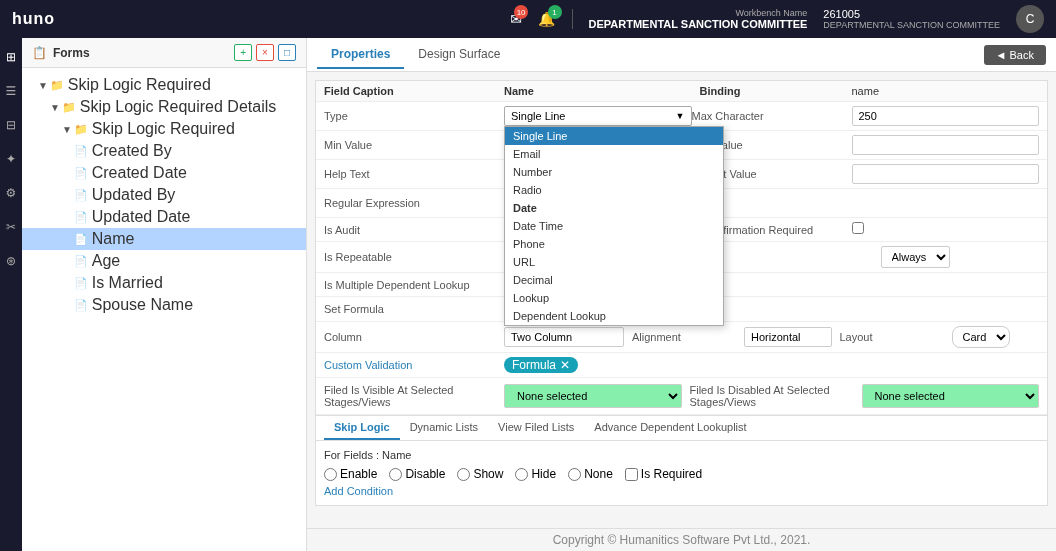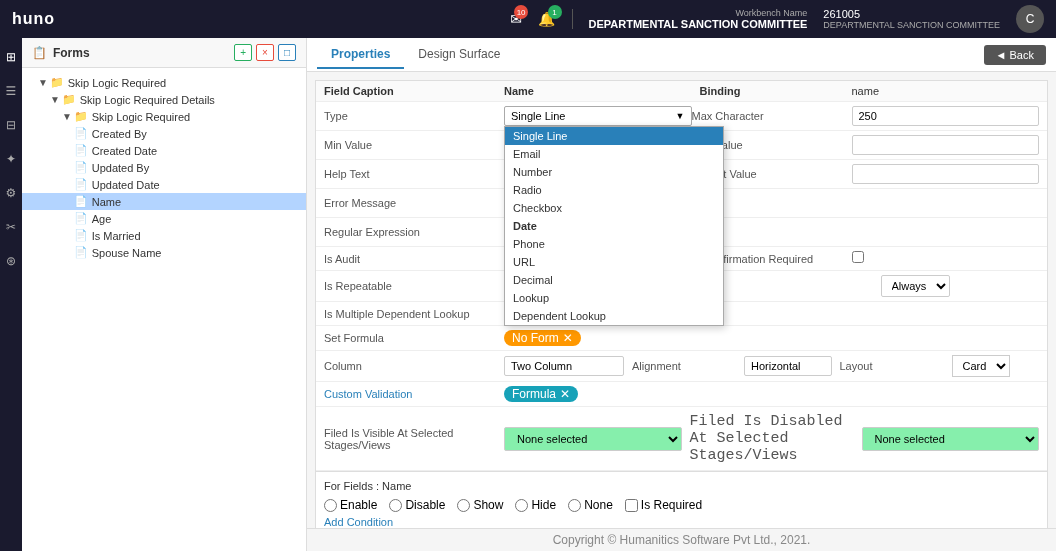--- a/index.html
+++ b/index.html
@@ -35,21 +35,21 @@
     .tree-btn { border: 1px solid #ccc; background: white; cursor: pointer; padding: 2px 5px; border-radius: 2px; font-size: 10px; }
     .tree-btn.add { color: #27ae60; border-color: #27ae60; }
     .tree-btn.del { color: #e74c3c; border-color: #e74c3c; }
     .tree-btn.edit { color: #2980b9; border-color: #2980b9; }
     .tree-content { flex: 1; overflow-y: auto; padding: 6px 0; }
     .tree-row { display: flex; align-items: center; padding: 2px 4px; }
     .tree-row.active-selected { background: #b3d4ff; }
     .tree-indent { width: 12px; flex-shrink: 0; }
     .tree-toggle { width: 12px; flex-shrink: 0; color: #555; font-size: 10px; }
     .tree-icon { margin-right: 4px; font-size: 11px; }
-    .tree-label { font-size: 11px; color: #333; }
+    .tree-label { font-size: 16px; color: #333; }
     .folder-icon { color: #f0a500; }
     .file-icon { color: #777; }
     .tab-bar { display: flex; align-items: center; background: white; border-bottom: 1px solid #ddd; padding: 0 10px; height: 34px; flex-shrink: 0; }
     .tab { padding: 6px 14px; cursor: pointer; font-size: 12px; border-bottom: 2px solid transparent; color: #555; }
     .tab.active { color: #2980b9; border-bottom-color: #2980b9; font-weight: bold; }
     .back-btn { margin-left: auto; background: #555; color: white; border: none; padding: 4px 12px; border-radius: 3px; cursor: pointer; font-size: 11px; display: flex; align-items: center; gap: 4px; }
     .prop-input { width: 100%; border: 1px solid #ccc; padding: 3px 6px; border-radius: 2px; font-size: 11px; background: white; }
     .prop-input:read-only { background: #f9f9f9; }
     .prop-select { width: 100%; border: 1px solid #ccc; padding: 3px 6px; border-radius: 2px; font-size: 11px; background: white; appearance: none; cursor: pointer; }
 
@@ -62,21 +62,21 @@
 
     
     .col-row-select { width: 120px; }
     .radio-option { display: flex; align-items: center; gap: 3px; font-size: 11px; }
 
     .main-body { display: flex; flex-direction: column; flex: 1; overflow: hidden; }
 
     
     .visible-select { border: 1px solid #ccc; padding: 3px 6px; border-radius: 2px; font-size: 11px; background: white; margin-left: 29px; }
 
-    .layout-select { border: 1px solid #ccc; padding: 3px 6px; border-radius: 0; font-size: 11px; background: white; }
+    .layout-select { border: 1px solid #ccc; padding: 3px 6px; border-radius: 8px; font-size: 11px; background: white; }
 
     .none-selected-select { border: 1px solid #ccc; padding: 4px 8px; border-radius: 2px; font-size: 11px; background: #86efac; width: 100%; }
 
     .footer { text-align: center; padding: 4px; font-size: 10px; color: #888; background: #f5f5f5; border-top: 1px solid #ddd; flex-shrink: 0; }
   </style>
 </head>
 <body>
 
 <div class="header">
   <span class="header-logo">huno</span>
@@ -244,22 +244,22 @@
             <div style="display:flex; align-items:center; border:1px solid #aaa; padding:3px 6px; border-radius:2px; background:white; cursor:pointer;">
               <span style="flex:1; font-size:11px;">Single Line</span>
               <span style="font-size:9px;">▼</span>
             </div>
 
             <div style="position:absolute; top:100%; left:0; z-index:999; background:white; border:1px solid #aaa; min-width:220px; box-shadow:2px 2px 8px rgba(0,0,0,0.2); max-height:230px; overflow-y:auto;">
               <div style="padding:3px 8px; font-size:11px; background:#2980b9; color:white; cursor:pointer;">Single Line</div>
               <div style="padding:3px 8px; font-size:11px; color:#333; cursor:pointer;">Email</div>
               <div style="padding:3px 8px; font-size:11px; color:#333; cursor:pointer;">Number</div>
               <div style="padding:3px 8px; font-size:11px; color:#333; cursor:pointer;">Radio</div>
-              <div style="padding:3px 8px; font-size:11px; color:#333; cursor:pointer;">Checkbox</div>
               <div style="padding:3px 8px; font-size:11px; color:#333; cursor:pointer;font-weight:bold;">Date</div>
+              <div style="padding:3px 8px; font-size:11px; color:#333; cursor:pointer;">Date Time</div>
               <div style="padding:3px 8px; font-size:11px; color:#333; cursor:pointer;">Phone</div>
               <div style="padding:3px 8px; font-size:11px; color:#333; cursor:pointer;">URL</div>
               <div style="padding:3px 8px; font-size:11px; color:#333; cursor:pointer;">Decimal</div>
               <div style="padding:3px 8px; font-size:11px; color:#333; cursor:pointer;">Lookup</div>
               <div style="padding:3px 8px; font-size:11px; color:#333; cursor:pointer;">Dependent Lookup</div>
 
             </div>
           </div>
           <div style="font-size:11px; color:#555;">Max Character</div>
           <div><input type="text" class="prop-input" value="250" style=""></div>
@@ -272,26 +272,20 @@
           <div><input type="text" class="prop-input" style=""></div>
         </div>
 
         <div style="display:grid; grid-template-columns:180px 1fr 160px 1fr; border-bottom:1px solid #eee; padding:4px 8px; align-items:center;">
           <div style="font-size:11px; color:#555;">Help Text</div>
           <div><input type="text" class="prop-input" style=""></div>
           <div style="font-size:11px; color:#555;">Default Value</div>
           <div><input type="text" class="prop-input" style=""></div>
         </div>
 
-        <div style="display:grid; grid-template-columns:180px 1fr 160px 1fr; border-bottom:1px solid #eee; padding:4px 8px; align-items:center;">
-          <div style="font-size:11px; color:#555;">Error Message</div>
-          <div><input type="text" class="prop-input" style=""></div>
-          <div></div>
-          <div></div>
-        </div>
 
         <div style="display:grid; grid-template-columns:180px 1fr 160px 1fr; border-bottom:1px solid #eee; padding:4px 8px; align-items:center;gap:11px;">
           <div style="font-size:11px; color:#555;">Regular Expression</div>
           <div><input type="text" class="prop-input" style=""></div>
           <div></div>
           <div></div>
         </div>
 
         <div style="display:grid; grid-template-columns:180px 1fr 160px 1fr; border-bottom:1px solid #eee; padding:4px 8px; align-items:center;">
           <div style="font-size:11px; color:#555;">Is Audit</div>
@@ -361,29 +355,35 @@
           </div>
         </div>
 
         <div style="display:grid; grid-template-columns:180px 1fr 180px 1fr; border-bottom:1px solid #eee; padding:6px 8px; align-items:center;">
           <div style="font-size:11px; color:#555;">Filed Is Visible At Selected Stages/Views</div>
           <div>
             <select class="none-selected-select">
               <option>None selected</option>
             </select>
           </div>
-          <div style="font-size:15px; color:#555; padding-left:8px;font-family:Liberation Mono, monospace;">Filed Is Disabled At Selected Stages/Views</div>
+          <div style="font-size:11px; color:#555; padding-left:8px;">Filed Is Disabled At Selected Stages/Views</div>
           <div>
             <select class="none-selected-select">
               <option>None selected</option>
             </select>
           </div>
         </div>
       </div>
 
+      <div style="display:flex; background:white; border:1px solid #ddd; border-top:none; padding:0 8px;">
+        <div style="padding:5px 10px; font-size:11px; color:#2980b9; font-weight:bold; border-bottom:2px solid #2980b9; cursor:pointer;">Skip Logic</div>
+        <div style="padding:5px 10px; font-size:11px; color:#555; cursor:pointer;">Dynamic Lists</div>
+        <div style="padding:5px 10px; font-size:11px; color:#555; cursor:pointer;">View Filed Lists</div>
+        <div style="padding:5px 10px; font-size:11px; color:#555; cursor:pointer;">Advance Dependent Lookuplist</div>
+      </div>
 
       <div style="background:white; border:1px solid #ddd; border-top:none; padding:8px;">
         <div style="font-size:11px; color:#333; margin-bottom:6px; font-weight:500;">For Fields : Name</div>
         <div style="display:flex; align-items:center; gap:12px; margin-bottom:4px;">
           <label class="radio-option">
             <input type="radio" name="skip-logic-radio" style="">
             <span>Enable</span>
           </label>
           <label class="radio-option">
             <input type="radio" name="skip-logic-radio" style="">

